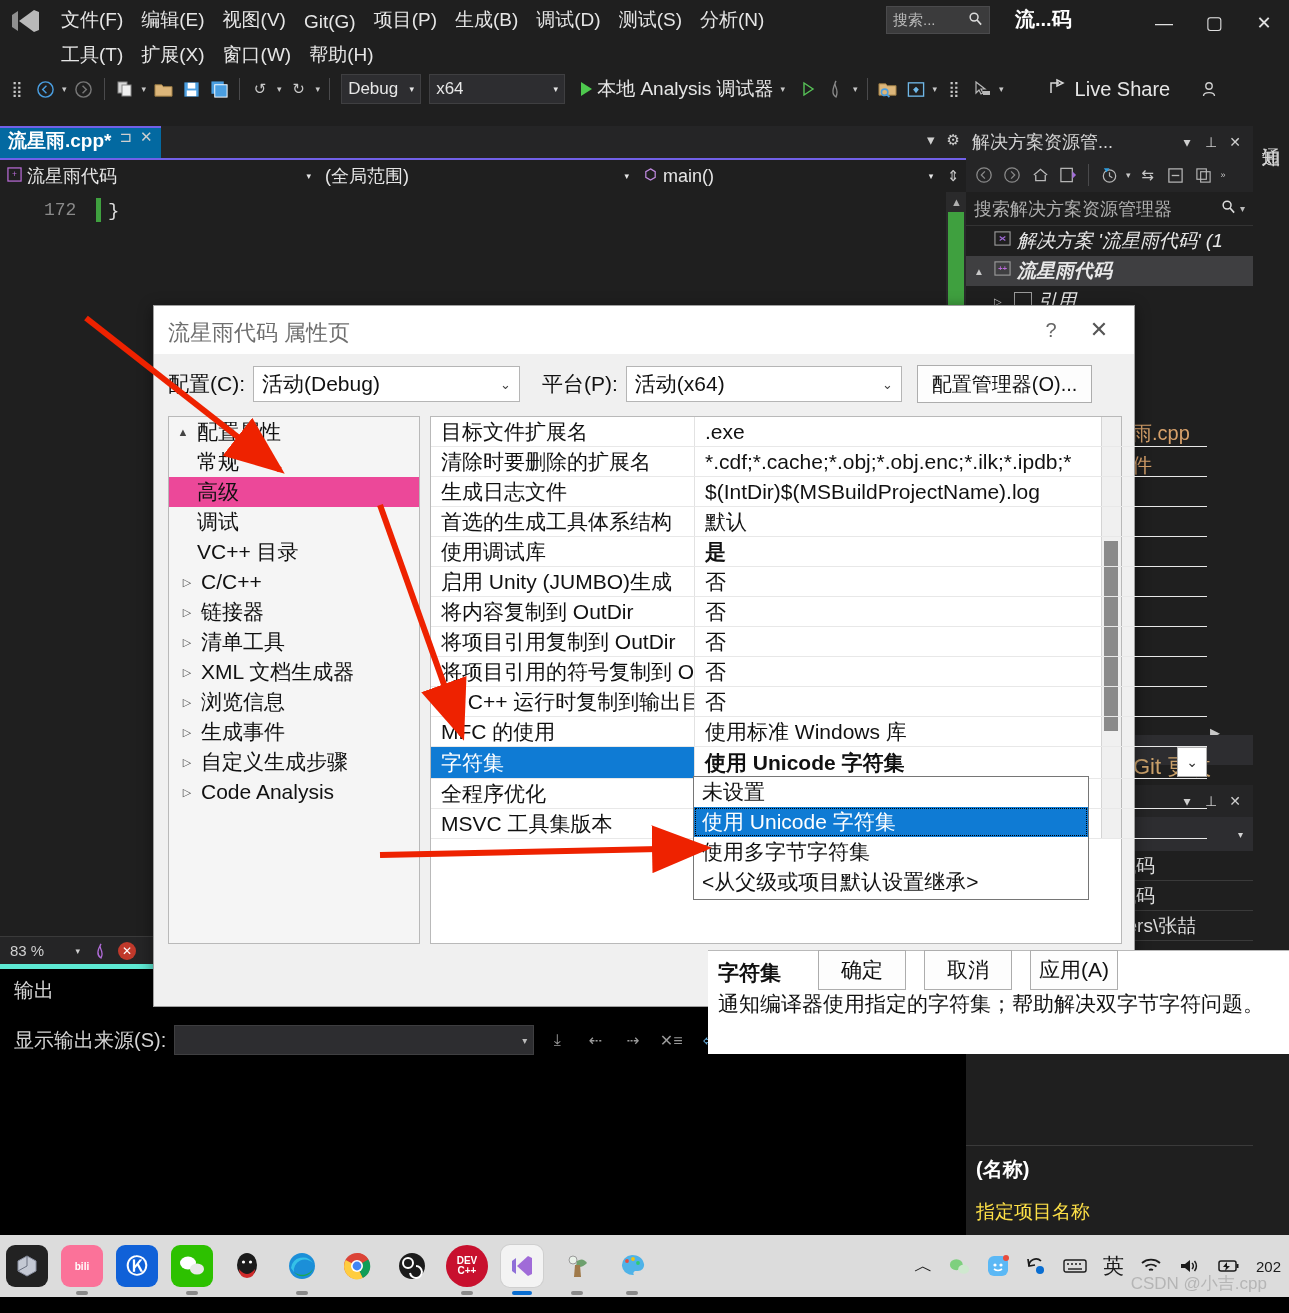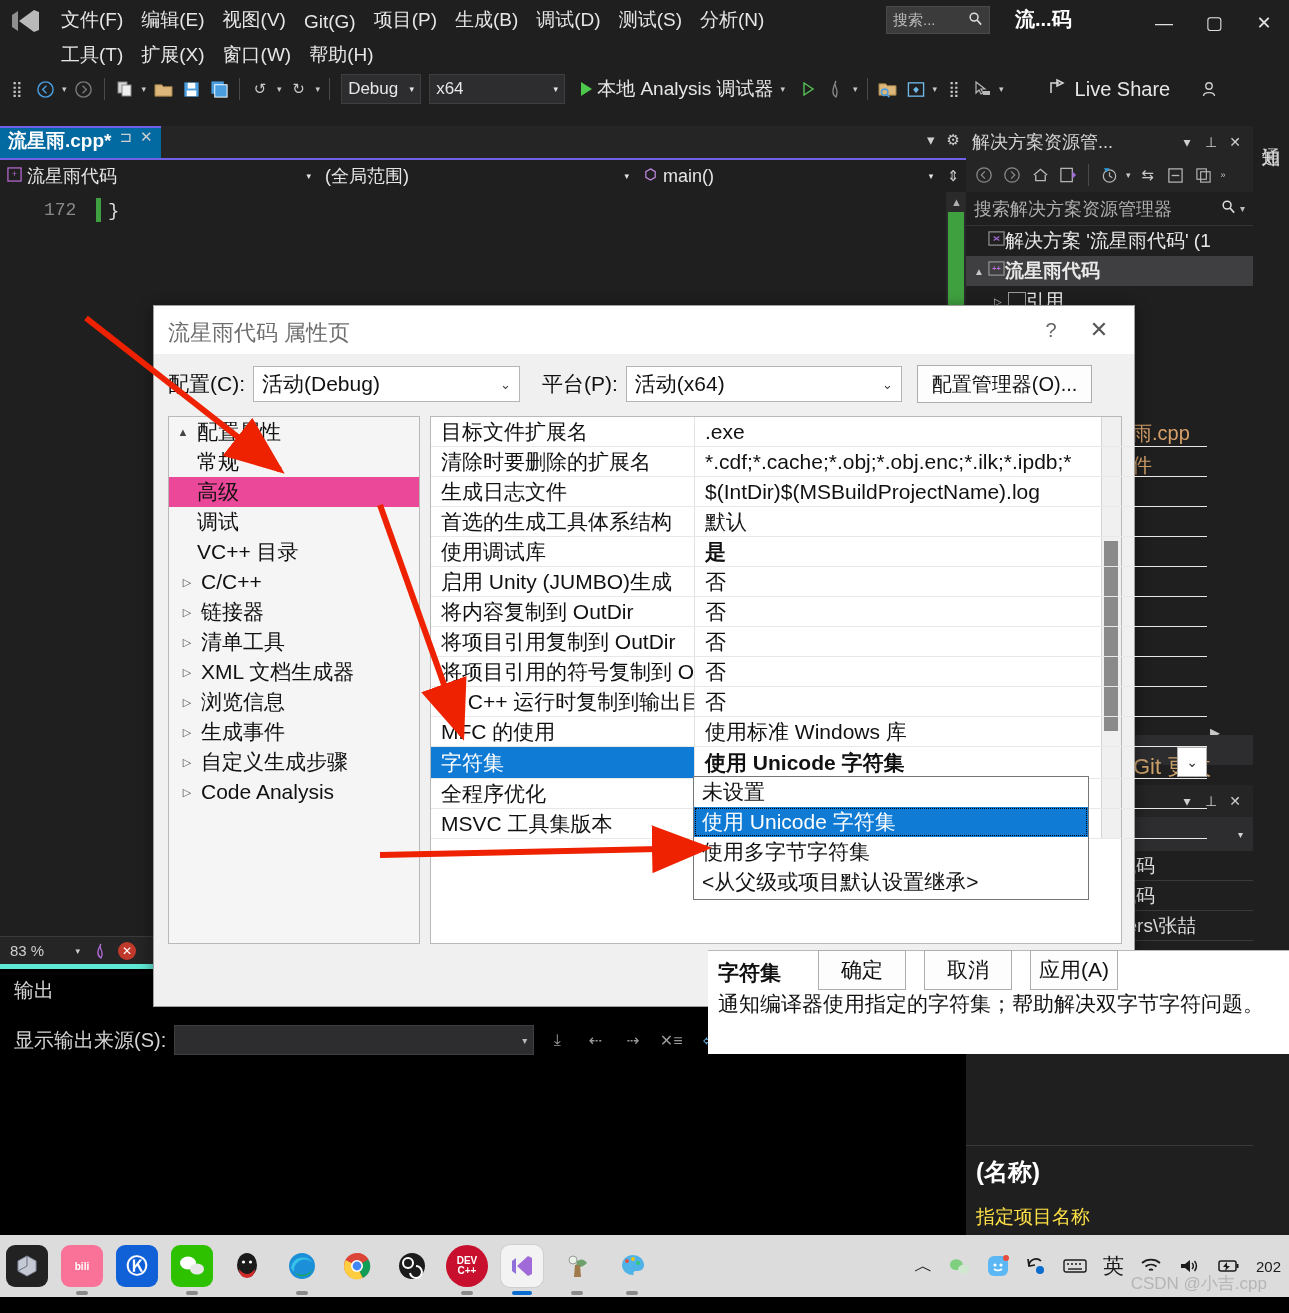--- a/index.html
+++ b/index.html
@@ -107,22 +107,22 @@
      display:flex; align-items:center; padding:0 6px; }
   .se-title { color:#d4d4d4; font-size:18px; flex:1; white-space:nowrap; overflow:hidden; }
   .se-btn { width:24px; height:26px; display:flex; align-items:center; justify-content:center;
      color:#cfcfcf; font-size:14px; cursor:default; }
   .se-toolbar { position:absolute; left:0; top:32px; width:287px; height:34px; background:#252526;
      display:flex; align-items:center; gap:2px; padding-left:5px; }
   .se-search { position:absolute; left:0; top:66px; width:287px; height:34px; background:#1f1f1f;
      display:flex; align-items:center; padding:0 8px; border-bottom:1px solid #333; }
   .se-search .ph { color:#aeaeae; font-size:18px; flex:1; white-space:nowrap; overflow:hidden; }
   .se-tree { position:absolute; left:0; top:100px; width:287px; height:140px; }
-  .se-node { display:flex; align-items:center; height:30px; padding-left:8px; 
-     color:#e8e8e8; font-size:19px; white-space:nowrap; cursor:default; }
+  .se-node { display:flex; align-items:center; height:30px; padding-left:8px; gap:6px;
+     color:#e8e8e8; font-size:19px; white-space:nowrap; cursor:default;font-style:italic; }
   .se-node.sel { background:#3f3f41; font-weight:bold; }
   .se-arrow { width:14px; color:#c8c8c8; font-size:10px; }
   .sq-ico { width:18px; height:18px; border:1px solid #9a9a9a; display:inline-block;
      position:relative; flex:0 0 18px; }
 
   .gitbar { position:absolute; left:966px; top:735px; width:287px; height:30px; background:#2d2d30;
      display:flex; align-items:center; justify-content:flex-end; padding-right:8px; }
   .gitlabel { position:absolute; left:1133px; top:752px; color:#c9a06a; font-size:22px; white-space:nowrap; }
   .gitlabel2 { position:absolute; left:1104px; top:750px; color:#d0d0d0; font-size:22px; }
 
@@ -132,21 +132,21 @@
   .props-combo { position:absolute; left:0; top:32px; width:287px; height:34px; background:#2d2d30;
      display:flex; align-items:center; justify-content:space-between; padding:0 10px;
      color:#d4d4d4; font-size:20px; cursor:default; }
   .props-grid { position:absolute; left:0; top:66px; width:287px; }
   .pg-row { display:flex; height:30px; border-bottom:1px solid #3a3a3a; align-items:center; }
   .pg-k { width:105px; color:#e0e0e0; font-size:19px; padding-left:8px; white-space:nowrap;
      overflow:hidden; border-right:1px solid #3a3a3a; height:30px; display:flex; align-items:center; }
   .pg-v { flex:1; color:#e0e0e0; font-size:19px; padding-left:8px; white-space:nowrap; overflow:hidden; }
   .props-desc { position:absolute; left:0; bottom:0; width:287px; height:90px;
      border-top:1px solid #3a3a3a; padding:10px; }
-  .pd-title { color:#ffffff; font-size:24px; font-weight:bold; }
+  .pd-title { color:#ffffff; font-size:20px; font-weight:bold; }
   .pd-body { color:#fde047; font-size:19px; margin-top:16px; }
 
   .vert-tab { position:absolute; left:1253px; top:126px; width:36px; height:1109px; background:#1f1f1f; }
   .vert-label { position:absolute; left:1258px; top:132px; writing-mode:vertical-rl;
      color:#d4d4d4; font-size:19px; letter-spacing:1px; }
 
   .right-filelist { position:absolute; left:1132px; top:420px; color:#d6a06a; font-size:20px; }
 
   .split-right-arrow { position:absolute; left:1210px; top:725px; color:#c8c8c8; font-size:13px; }
 

